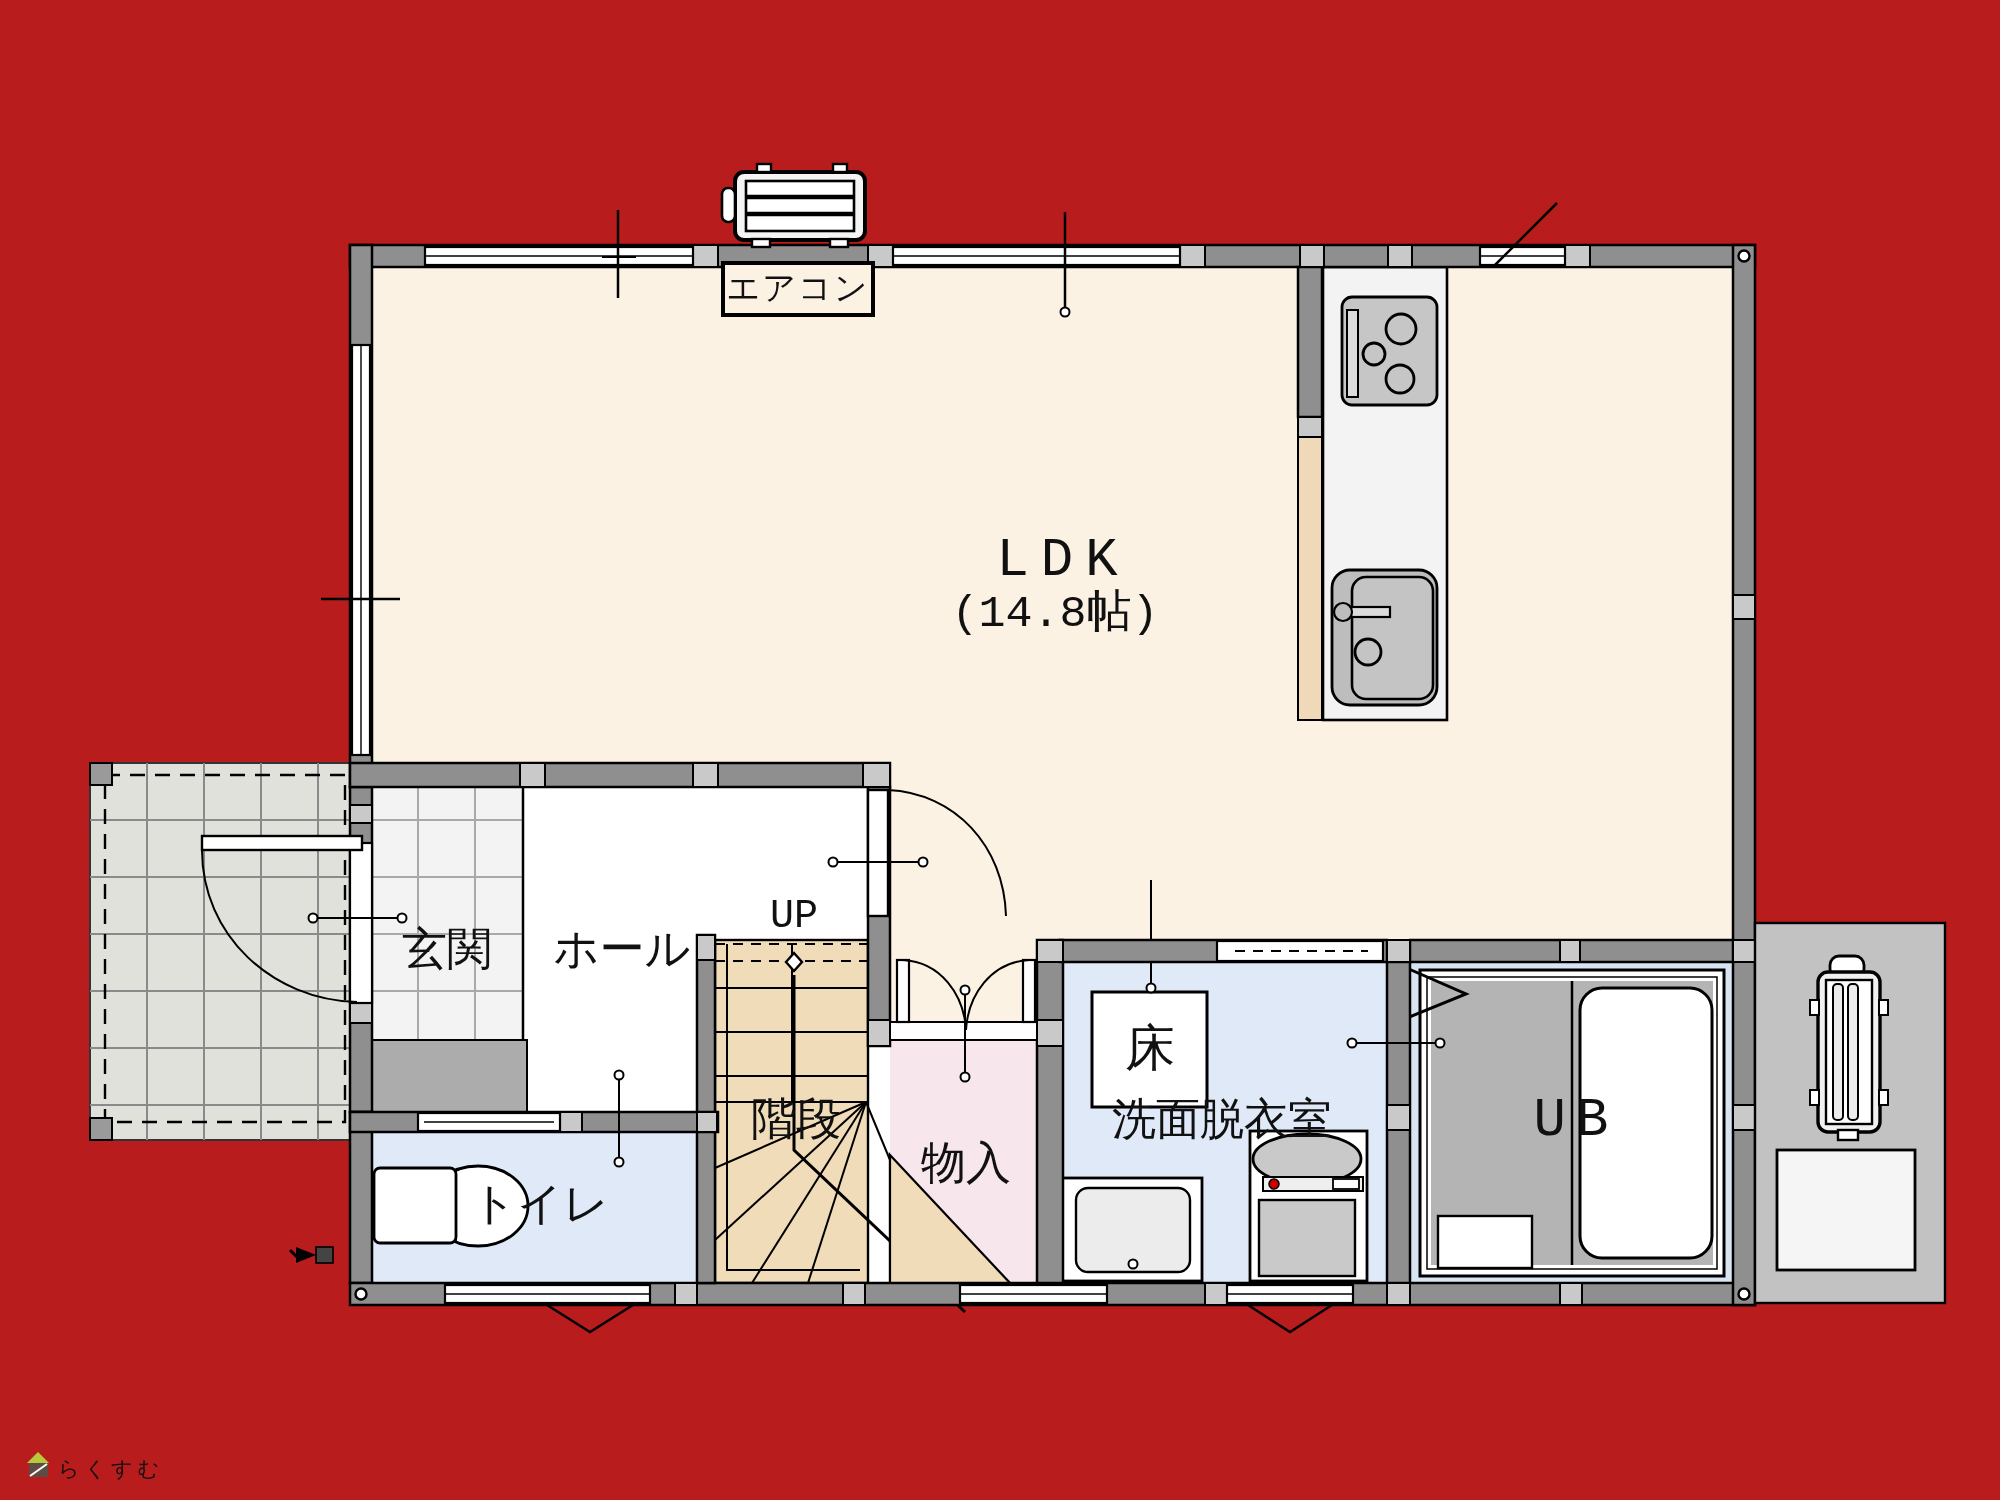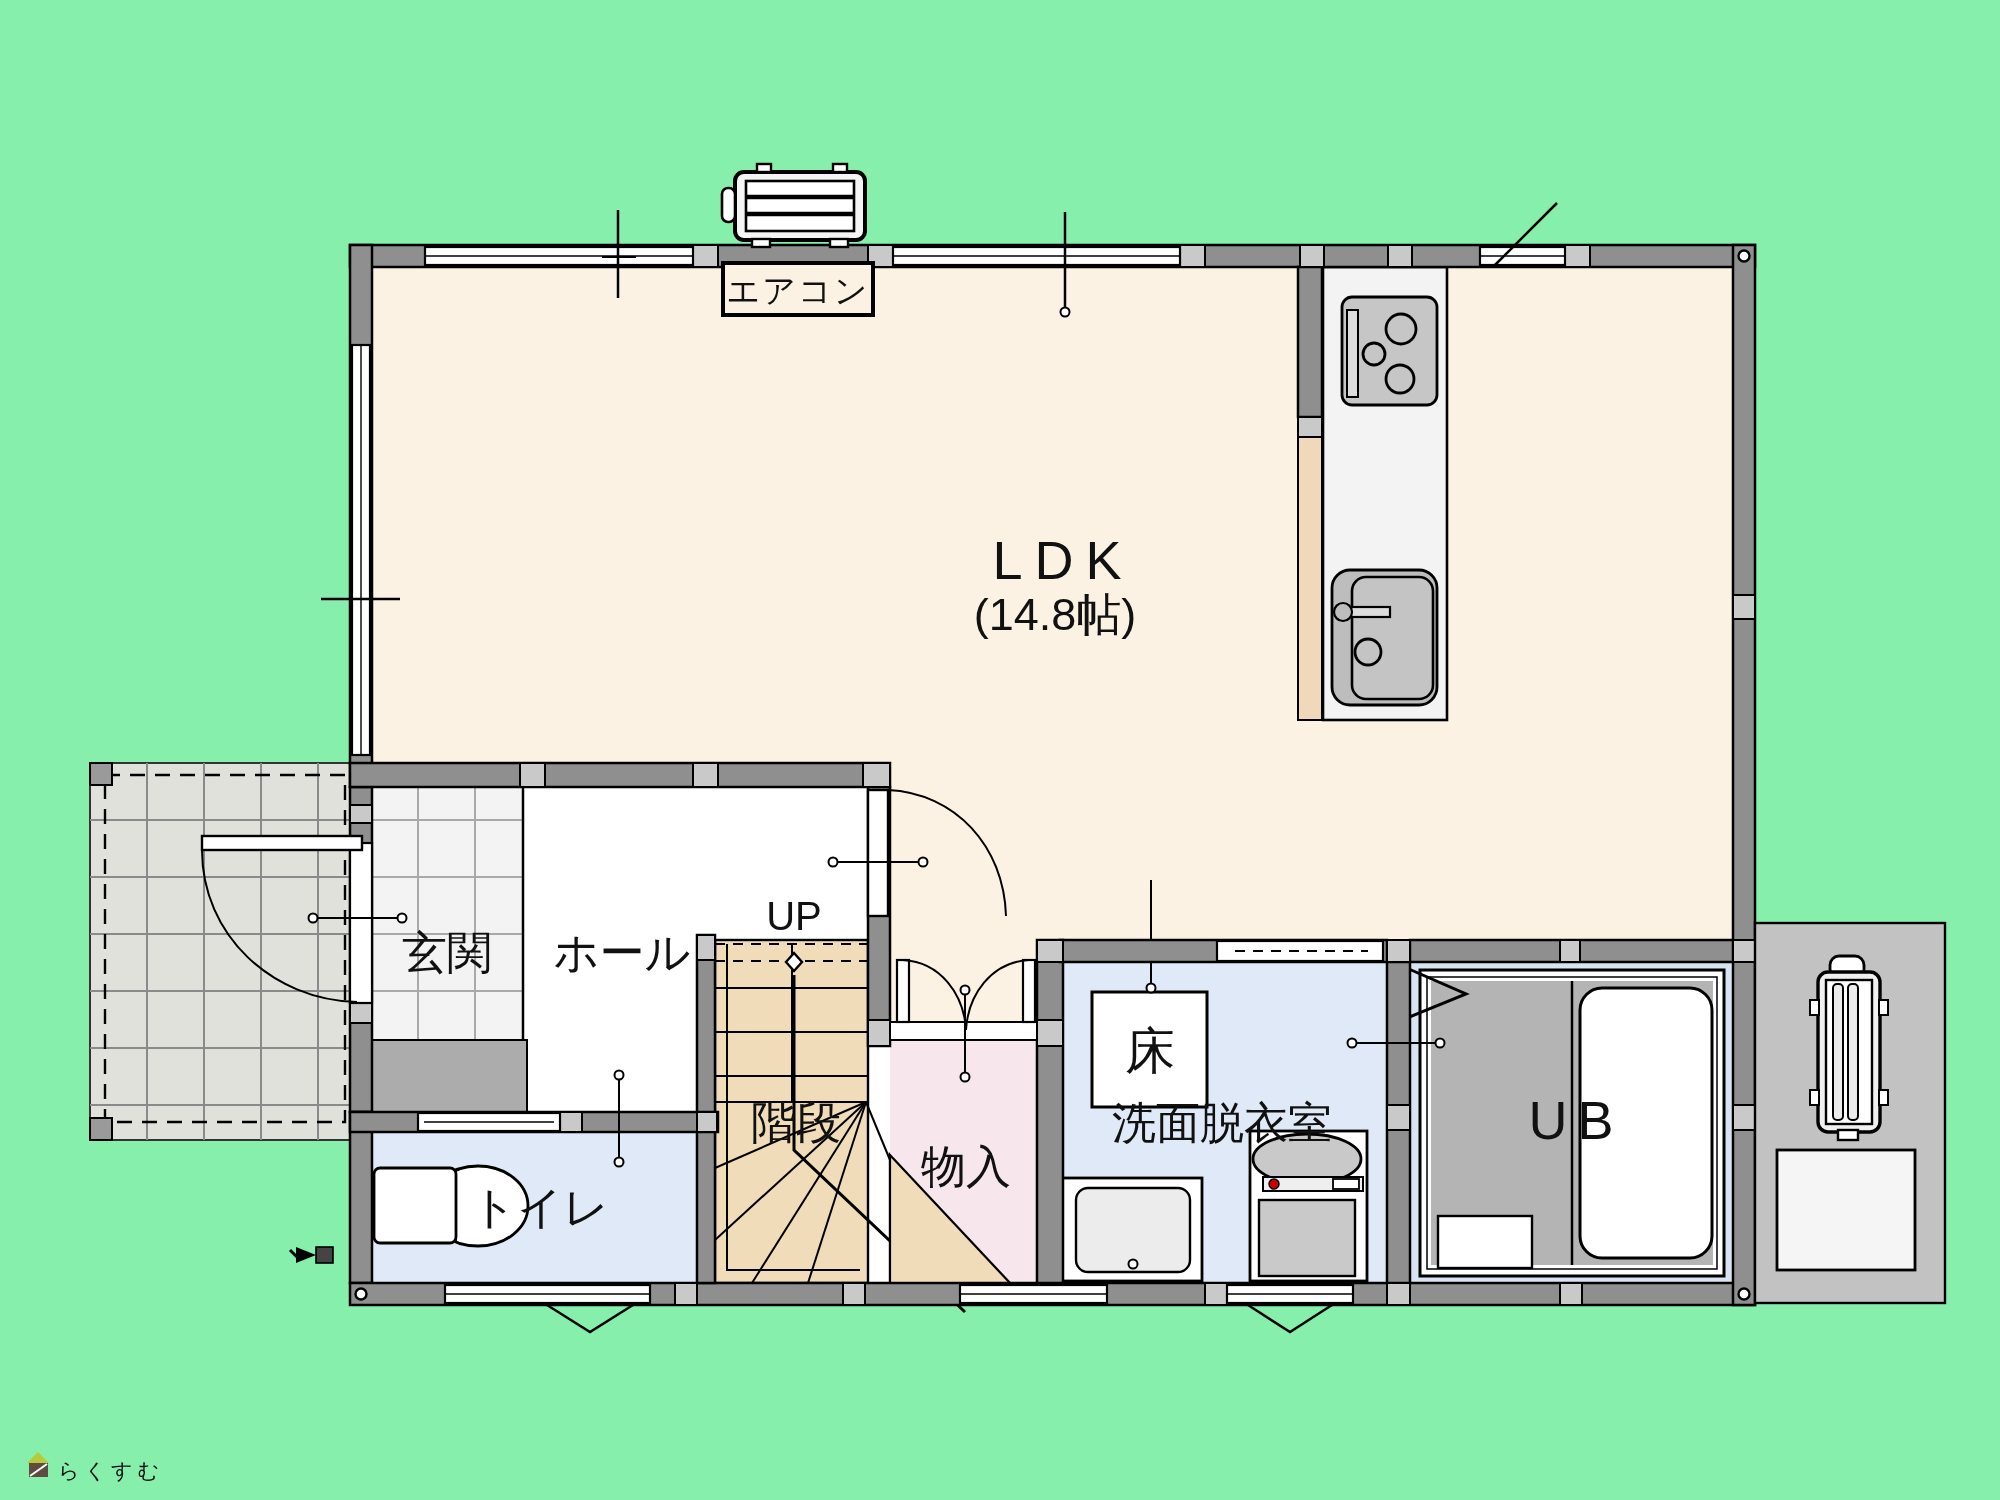--- a/index.html
+++ b/index.html
@@ -1,17 +1,17 @@
 <!DOCTYPE html>
 <html><head>
 <meta charset="utf-8">
 <style>
   html,body{margin:0;padding:0;background:#ffffff;}
-  .stage{position:relative;width:2000px;height:1500px;background:#86efac;overflow:hidden;
-         font-family:Liberation Sans, sans-serif;}
+  .stage{position:relative;width:2000px;height:1500px;background:#b91c1c;overflow:hidden;
+         font-family:Liberation Mono, monospace;}
   svg{display:block;}
   .wall{fill:#8F8F8F;stroke:#000;stroke-width:2.5;}
   .pillar{fill:#C9C9C9;stroke:#000;stroke-width:2;}
   .win{fill:#fff;stroke:#000;stroke-width:2.2;}
   .ln{stroke:#000;fill:none;stroke-width:2;}
   .ln25{stroke:#000;fill:none;stroke-width:2.5;}
   .ln3{stroke:#000;fill:none;stroke-width:3;}
   .thin{stroke:#000;fill:none;stroke-width:1.4;}
   .dash{stroke:#000;fill:none;stroke-width:2.4;stroke-dasharray:15 10;}
   .dash-s{stroke:#000;fill:none;stroke-width:2.2;stroke-dasharray:10 8;}

